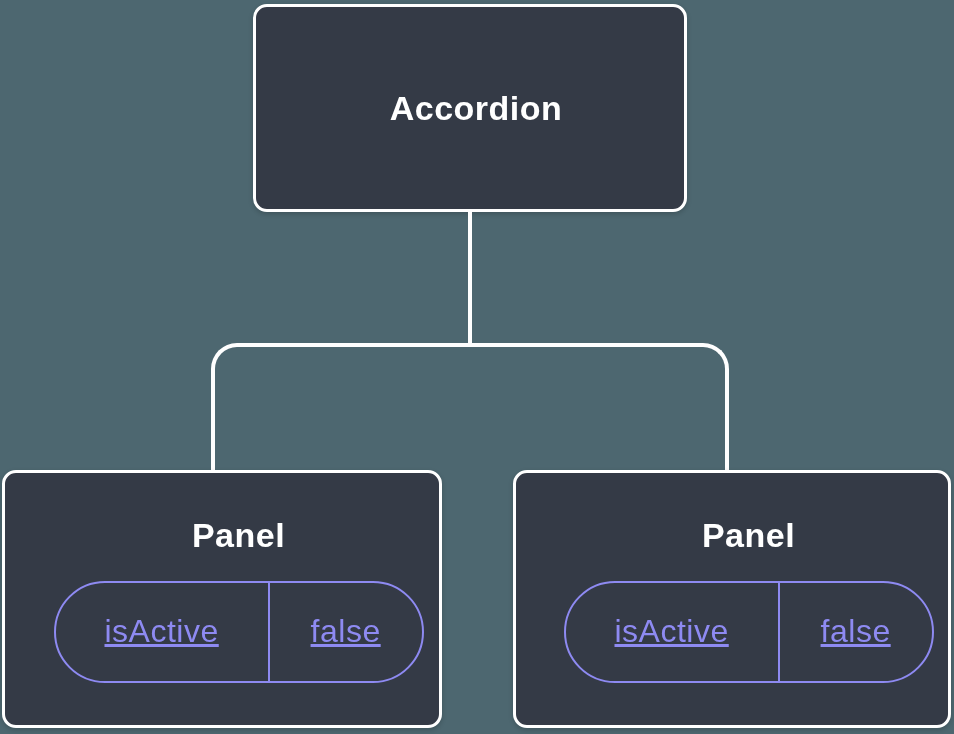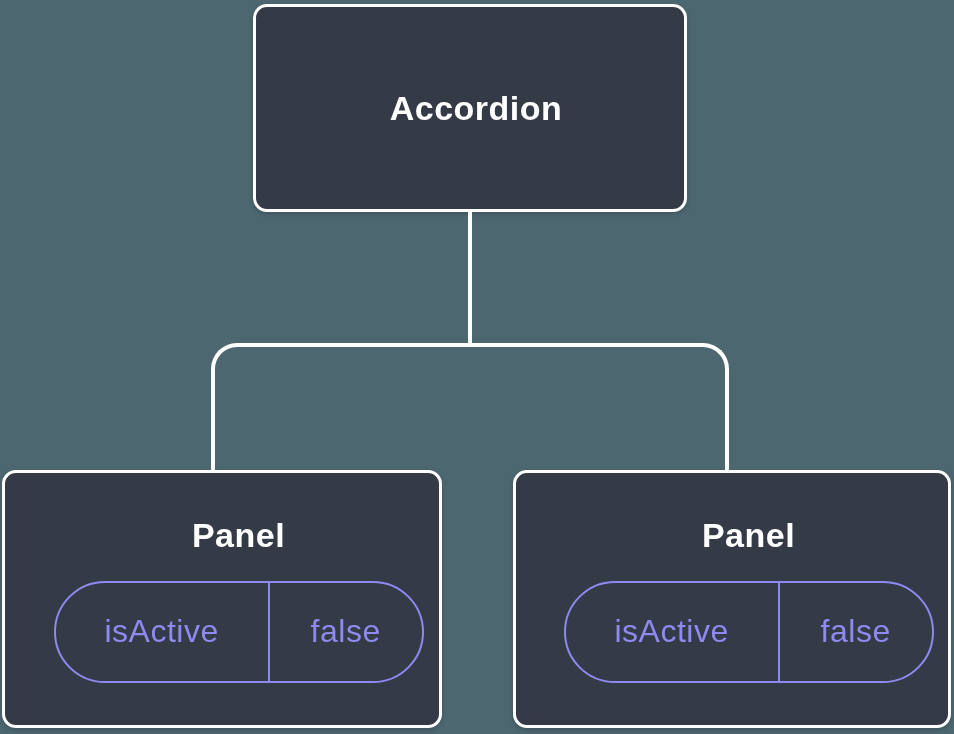--- a/index.html
+++ b/index.html
@@ -76,20 +76,21 @@
     overflow: hidden;
   }
   .pill-cell {
     display: flex;
     align-items: center;
     justify-content: center;
     color: var(--accent-purple);
     font-size: 32px;
     font-weight: 400;
     letter-spacing: 0.5px;
+    text-decoration: underline;
   }
   .pill-cell.key   { width: 58%; }
   .pill-cell.value { width: 42%; border-left: 2.5px solid var(--accent-purple); }
 </style>
 </head>
 <body>
 
 <div class="canvas">
 
   <div class="node node-root">

